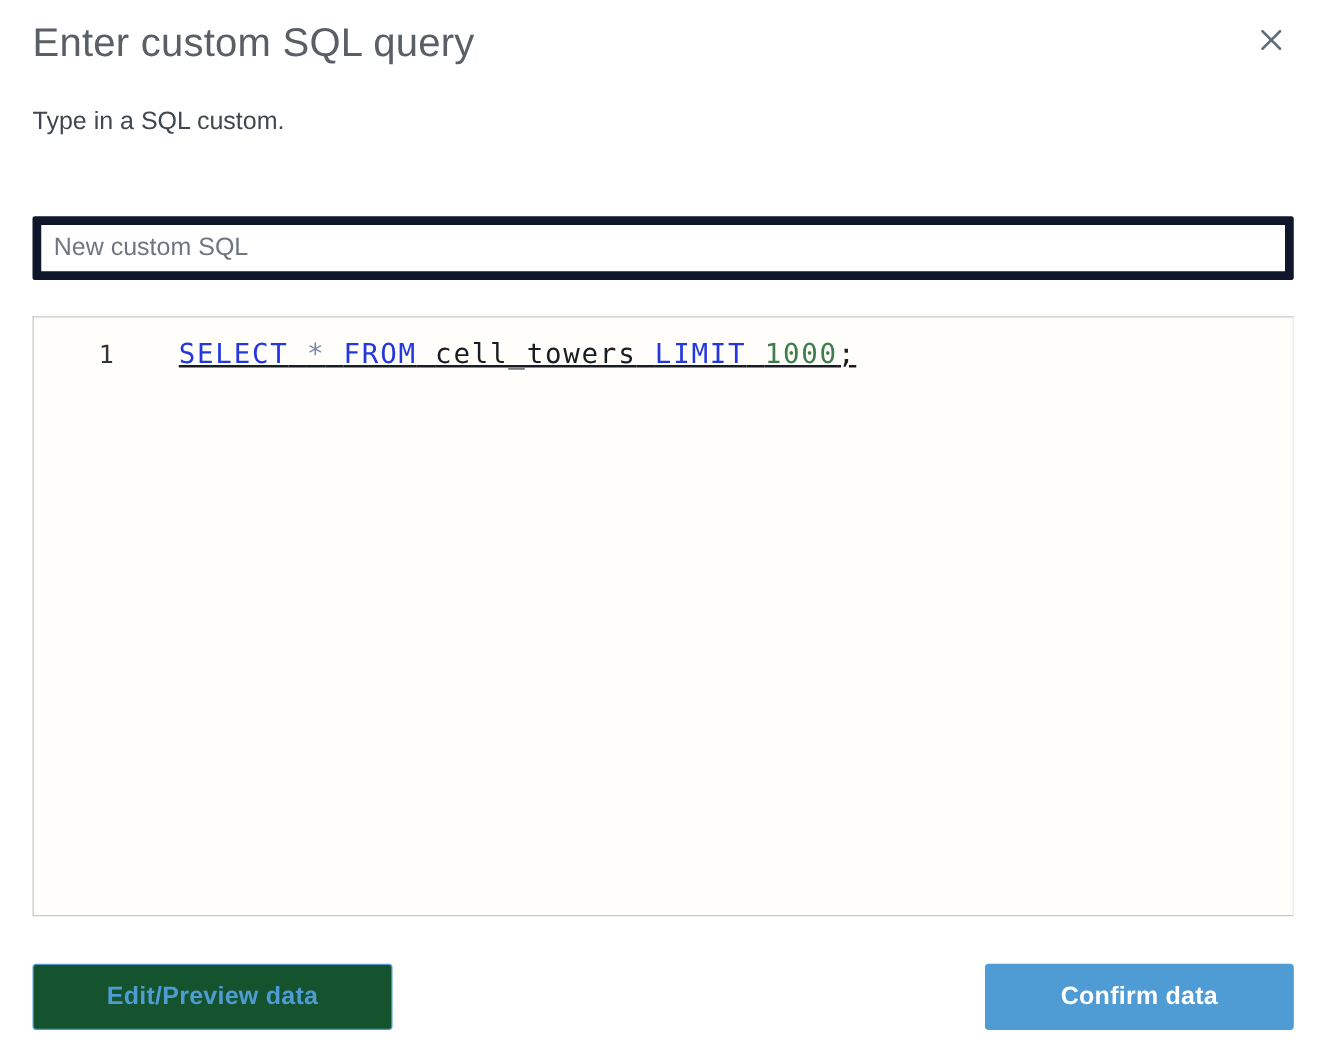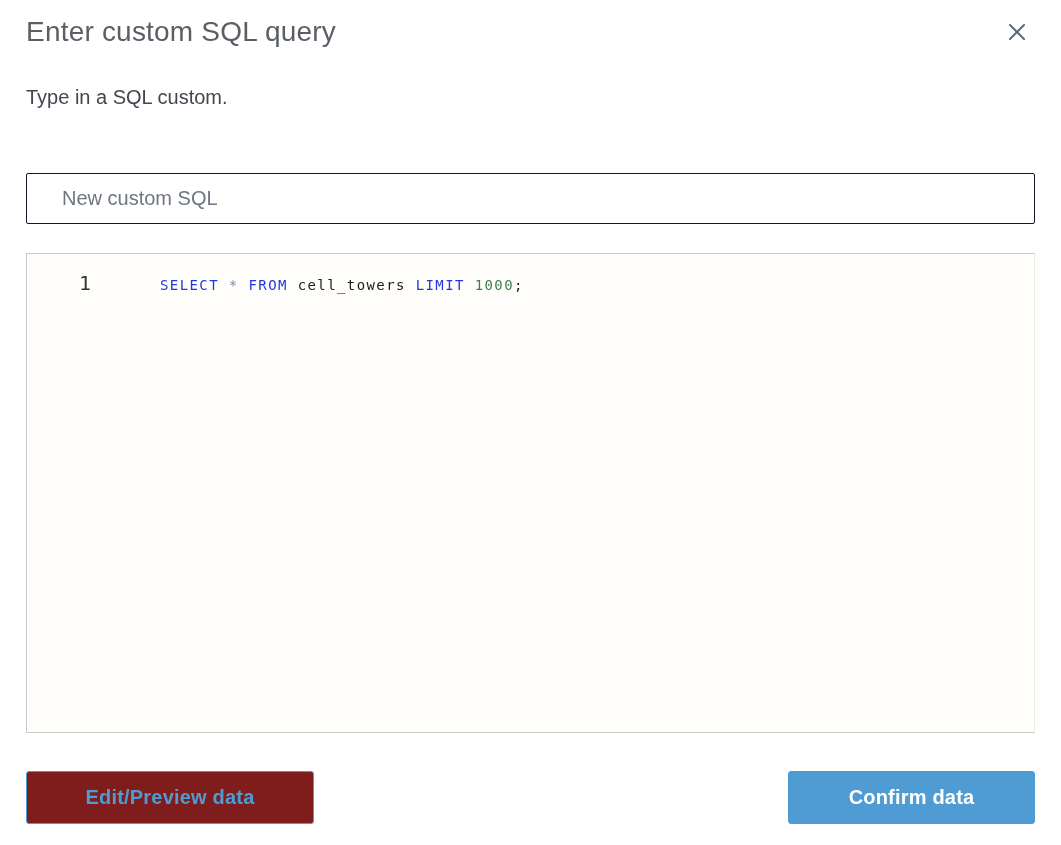--- a/index.html
+++ b/index.html
@@ -6,21 +6,21 @@
   html, body { width: 1061px; height: 845px; }
   body {
     position: relative;
     background: #ffffff;
     font-family: "Liberation Sans", sans-serif;
     overflow: hidden;
   }
   .page-title {
     position: absolute;
     left: 26px; top: 16px;
-    font-size: 28px;
+    font-size: 32px;
     font-weight: 400;
     color: var(--title-gray, #5a5f66);
     letter-spacing: 0.2px;
   }
   .close-button {
     position: absolute;
     top: 18px; right: 30px;
     width: 28px; height: 28px;
     background: transparent;
     border: none;
@@ -30,23 +30,23 @@
   .subtitle {
     position: absolute;
     left: 26px; top: 86px;
     font-size: 20px;
     color: #41474e;
   }
   .name-input {
     position: absolute;
     left: 26px; top: 173px;
     width: 1009px; height: 51px;
-    border: 1px solid #0f172a;
+    border: 7px solid #0f172a;
     border-radius: 2px;
-    padding: 0 35px;
+    padding: 0 10px;
     font-family: "Liberation Sans", sans-serif;
     font-size: 20px;
     color: #6e767f;
     background: #ffffff;
     outline: none;
   }
   .sql-editor {
     position: absolute;
     left: 26px; top: 253px;
     width: 1009px; height: 480px;
@@ -63,47 +63,48 @@
     line-height: 30px;
   }
   .gutter-num {
     flex: 0 0 64px;
     text-align: right;
     font-family: "DejaVu Sans Mono", monospace;
     font-size: 20px;
     color: #30353b;
   }
   .code-text {
-    margin-left: 69px;
+    margin-left: 52px;
     font-family: "DejaVu Sans Mono", monospace;
-    font-size: 14px;
+    font-size: 22px;
     letter-spacing: 1.4px;
     white-space: pre;
     color: var(--tok-identifier, #181d23);
+    text-decoration: underline;
   }
   .tok-keyword    { color: var(--tok-keyword, #2337e0); }
   .tok-operator   { color: var(--tok-operator, #7d8aa6); }
   .tok-identifier { color: var(--tok-identifier, #181d23); }
   .tok-number     { color: var(--tok-number, #3f7d4e); }
   .tok-plain      { color: var(--tok-identifier, #181d23); }
   .footer-button {
     position: absolute;
     top: 771px;
     height: 53px;
     font-family: "Liberation Sans", sans-serif;
     font-size: 20px;
     font-weight: 700;
     border-radius: 3px;
     cursor: pointer;
     letter-spacing: 0.2px;
   }
   .secondary-button {
     left: 26px;
     width: 288px;
-    background: #7f1d1d;
+    background: #14532d;
     border: 1px solid var(--accent, #4f9bd4);
     color: var(--accent, #4f9bd4);
   }
   .primary-button {
     right: 26px;
     width: 247px;
     background: var(--accent, #4f9bd4);
     border: 1px solid var(--accent, #4f9bd4);
     color: #ffffff;
   }

